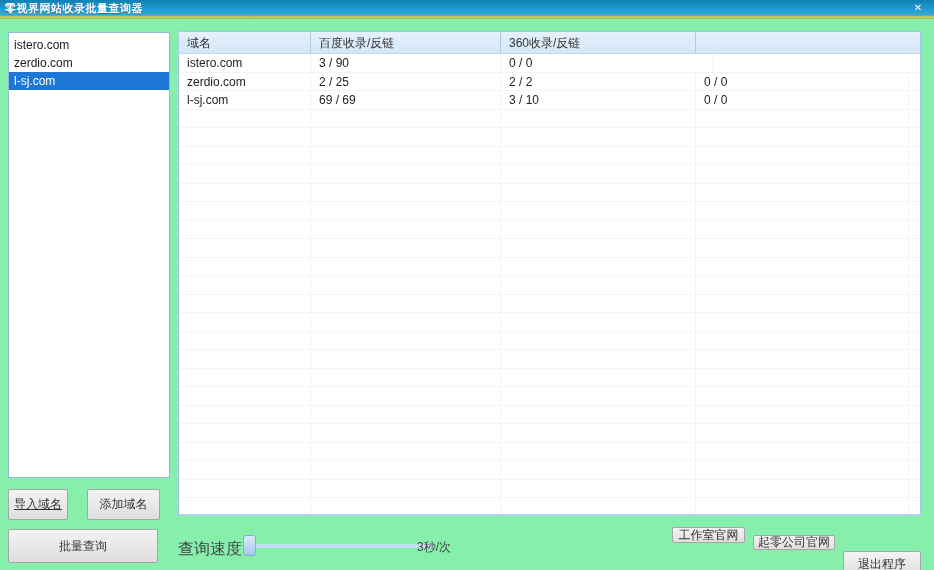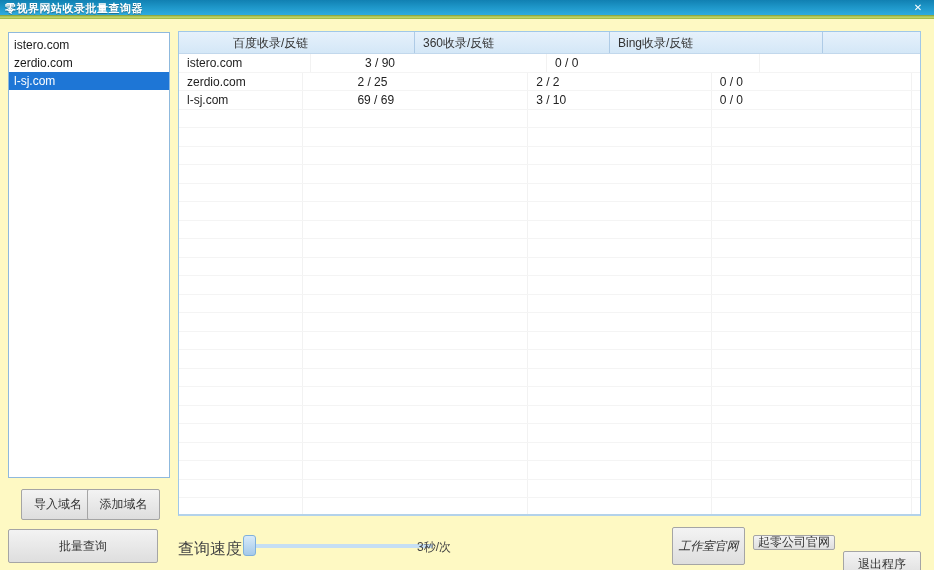--- a/index.html
+++ b/index.html
@@ -1,18 +1,18 @@
 <!DOCTYPE html>
 <html><head>
 <meta charset="utf-8">
 <style>
   * { margin:0; padding:0; box-sizing:border-box; }
   html,body { width:934px; height:570px; }
   body { font-family:"Liberation Sans","DejaVu Sans",sans-serif; background:#e8e8e8; }
-  .window { position:relative; width:934px; height:570px; background:#fef9c3; overflow:hidden; }
+  .window { position:relative; width:934px; height:570px; background:#86efac; overflow:hidden; }
 
   
   .titlebar { position:absolute; left:0; top:0; width:934px; height:15px;
     background:linear-gradient(180deg,#1180b2 0%,#1d95c7 45%,#2eabdf 100%); }
   .titlebar .title { position:absolute; left:5px; top:1px; color:#ffffff; font-size:11px;
     font-weight:bold; letter-spacing:.5px; text-shadow:0 1px 1px rgba(0,0,0,.35); }
   .close-btn { position:absolute; right:9px; top:1px; width:14px; height:13px; color:#ffffff;
     font-size:10px; font-weight:bold; text-align:center; line-height:13px; cursor:pointer; }
   .accent-line { position:absolute; left:0; top:15px; width:934px; height:4px;
     background:linear-gradient(180deg,#7f9c35 0%,#c4d76b 55%,#9ab23e 100%); }
@@ -26,32 +26,32 @@
   
   .lv { position:absolute; left:178px; top:31px; width:743px; height:485px;
     background:#ffffff; border:1px solid #a0c8e8; border-bottom:2px solid #b3d2ea; overflow:hidden; }
   .lv-header { display:flex; height:22px; background:linear-gradient(180deg,#e6f1fb 0%,#d4e7f7 100%);
     border-bottom:1px solid #c2d8ec; }
   .lv-hcell { font-size:12px; color:#333; line-height:22px; padding-left:8px;
     border-right:1px solid #aecbe6; overflow:hidden; white-space:nowrap; }
   .lv-row { display:flex; height:18.5px; border-bottom:1px solid #f4f4f4; }
   .lv-cell { font-size:12px; color:#222; line-height:18px; padding-left:8px;
     border-right:1px solid #f2f2f2; overflow:hidden; white-space:nowrap; }
-  .c0 { width:132px; } .c1 { width:190px;margin-left:46px; } .c2 { width:195px; } .c3 { width:213px; }
+  .c0 { width:132px; } .c1 { width:190px; } .c2 { width:195px; } .c3 { width:213px; }
   .c4 { flex:1; border-right:none; }
 
   
   .btn { position:absolute; background:linear-gradient(180deg,#f3f3f3 0%,#dedede 100%);
     border:1px solid #a5a5a5; border-radius:2px; font-size:12px; color:#333;
     text-align:center; cursor:pointer; font-family:inherit;
     display:flex; align-items:center; justify-content:center; }
-  .btn-import { left:21px;  top:489px; width:74px; height:31px; }
+  .btn-import { left:8px;  top:489px; width:60px; height:31px;text-decoration:underline; }
   .btn-add    { left:87px; top:489px; width:73px; height:31px; }
   .btn-batch  { left:8px;  top:529px; width:150px; height:34px; }
-  .btn-studio { left:672px; top:527px; width:73px; height:38px;font-style:italic; }
+  .btn-studio { left:672px; top:527px; width:73px; height:16px; }
   .btn-company{ left:753px; top:535px; width:82px; height:15px; }
   .btn-exit   { left:843px; top:551px; width:78px; height:27px; }
 
   
   .speed-label { position:absolute; left:178px; top:539px; font-size:16px; color:#444; }
   .slider-track { position:absolute; left:245px; top:544px; width:188px; height:4px;
     background:#c5dff4; border-radius:2px; cursor:pointer; }
   .slider-thumb { position:absolute; left:243px; top:535px; width:13px; height:21px;
     background:linear-gradient(180deg,#d8eaf9 0%,#a4c9ea 100%);
     border:1px solid #7fb0dc; border-radius:3px; cursor:pointer; }
@@ -69,23 +69,23 @@
   <div class="accent-line"></div>
 
   <div class="listbox">
       <div class="list-item">istero.com</div>
       <div class="list-item">zerdio.com</div>
       <div class="list-item selected">l-sj.com</div>
     </div>
 
   <div class="lv">
     <div class="lv-header">
+        <div class="lv-hcell c0">域名</div>
         <div class="lv-hcell c1">百度收录/反链</div>
         <div class="lv-hcell c2">360收录/反链</div>
-        <div class="lv-hcell c3">Bing收录/反链</div>
         <div class="lv-hcell c4"></div>
       </div>
     <div>
         <div class="lv-row">
           <div class="lv-cell c0">istero.com</div>
           <div class="lv-cell c1">3 / 90</div>
           <div class="lv-cell c3">0 / 0</div>
           <div class="lv-cell c4"></div>
         </div>
         <div class="lv-row">

